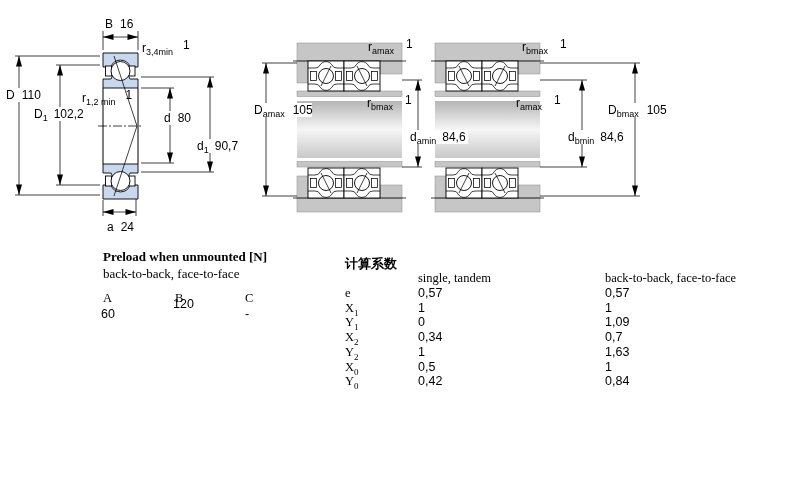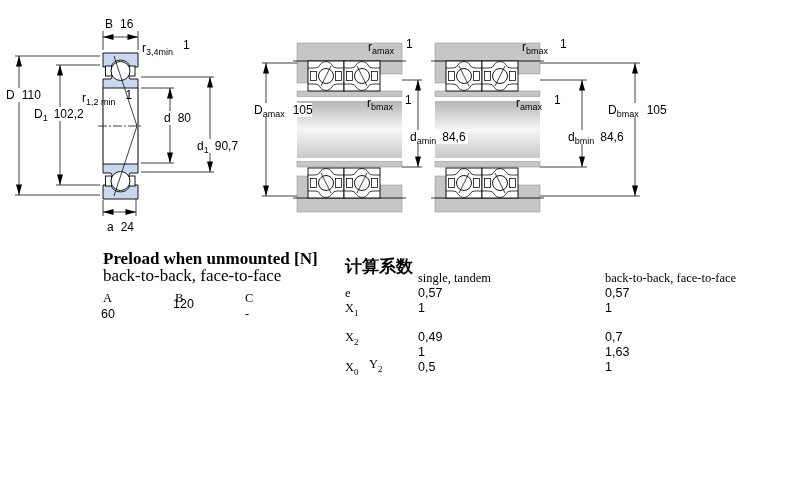--- a/index.html
+++ b/index.html
@@ -11,21 +11,21 @@
   .ln{stroke:#000;stroke-width:1;fill:none;}
   .thin{stroke:#000;stroke-width:0.75;fill:none;}
   .blue{fill:#c9d8ef;stroke:#000;stroke-width:0.9;}
   .gray{fill:#c6c6c6;stroke:#8a8a8a;stroke-width:0.5;}
   .wh{fill:#fff;stroke:#000;stroke-width:0.9;}
   .lblbg{fill:#fff;stroke:none;}
   .txt{position:absolute;white-space:nowrap;}
   .serif{font-family:"Liberation Serif",serif;}
   .sans{font-family:"Liberation Sans",sans-serif;}
   .b{font-weight:bold;}
-  .fs13{font-size:17px;} .fs12{font-size:12.5px;}
+  .fs13{font-size:13px;} .fs12{font-size:12.5px;}
   sub{font-size:9px;line-height:0;}
 </style>
 </head>
 <body>
 
 <div id="page">
 
 <svg width="800" height="245" viewBox="0 0 800 245">
   <defs>
     <marker id="ah" markerUnits="userSpaceOnUse" markerWidth="12" markerHeight="9" refX="11" refY="3.5" orient="auto-start-reverse">
@@ -179,29 +179,39 @@
 <div class="txt" style="left:0;top:286px;width:800px;height:15px;">
   <span class="txt serif fs12" style="left:345px;top:0;"><span>e</span><sub></sub></span>
   <span class="txt sans fs12" style="left:418px;top:0;">0,57</span>
   <span class="txt sans fs12" style="left:605px;top:0;">0,57</span>
 </div>
 <div class="txt" style="left:0;top:300.7px;width:800px;height:15px;">
   <span class="txt serif fs12" style="left:345px;top:0;"><span>X</span><sub>1</sub></span>
   <span class="txt sans fs12" style="left:418px;top:0;">1</span>
   <span class="txt sans fs12" style="left:605px;top:0;">1</span>
 </div>
+<div class="txt" style="left:0;top:315.4px;width:800px;height:15px;">
+  <span class="txt serif fs12" style="left:345px;top:0;"><span>Y</span><sub>1</sub></span>
+  <span class="txt sans fs12" style="left:418px;top:0;">0</span>
+  <span class="txt sans fs12" style="left:605px;top:0;">1,09</span>
+</div>
 <div class="txt" style="left:0;top:330.1px;width:800px;height:15px;">
   <span class="txt serif fs12" style="left:345px;top:0;"><span>X</span><sub>2</sub></span>
-  <span class="txt sans fs12" style="left:418px;top:0;">0,49</span>
+  <span class="txt sans fs12" style="left:418px;top:0;">0,34</span>
   <span class="txt sans fs12" style="left:605px;top:0;">0,7</span>
 </div>
 <div class="txt" style="left:0;top:344.8px;width:800px;height:15px;">
-  <span class="txt serif fs12" style="left:345px;top:12px;margin-left:24px;"><span>Y</span><sub>2</sub></span>
+  <span class="txt serif fs12" style="left:345px;top:0;"><span>Y</span><sub>2</sub></span>
   <span class="txt sans fs12" style="left:418px;top:0;">1</span>
   <span class="txt sans fs12" style="left:605px;top:0;">1,63</span>
 </div>
 <div class="txt" style="left:0;top:359.5px;width:800px;height:15px;">
   <span class="txt serif fs12" style="left:345px;top:0;"><span>X</span><sub>0</sub></span>
   <span class="txt sans fs12" style="left:418px;top:0;">0,5</span>
   <span class="txt sans fs12" style="left:605px;top:0;">1</span>
 </div>
+<div class="txt" style="left:0;top:374.2px;width:800px;height:15px;">
+  <span class="txt serif fs12" style="left:345px;top:0;"><span>Y</span><sub>0</sub></span>
+  <span class="txt sans fs12" style="left:418px;top:0;">0,42</span>
+  <span class="txt sans fs12" style="left:605px;top:0;">0,84</span>
+</div>
 
 </div>
 
 </body></html>

